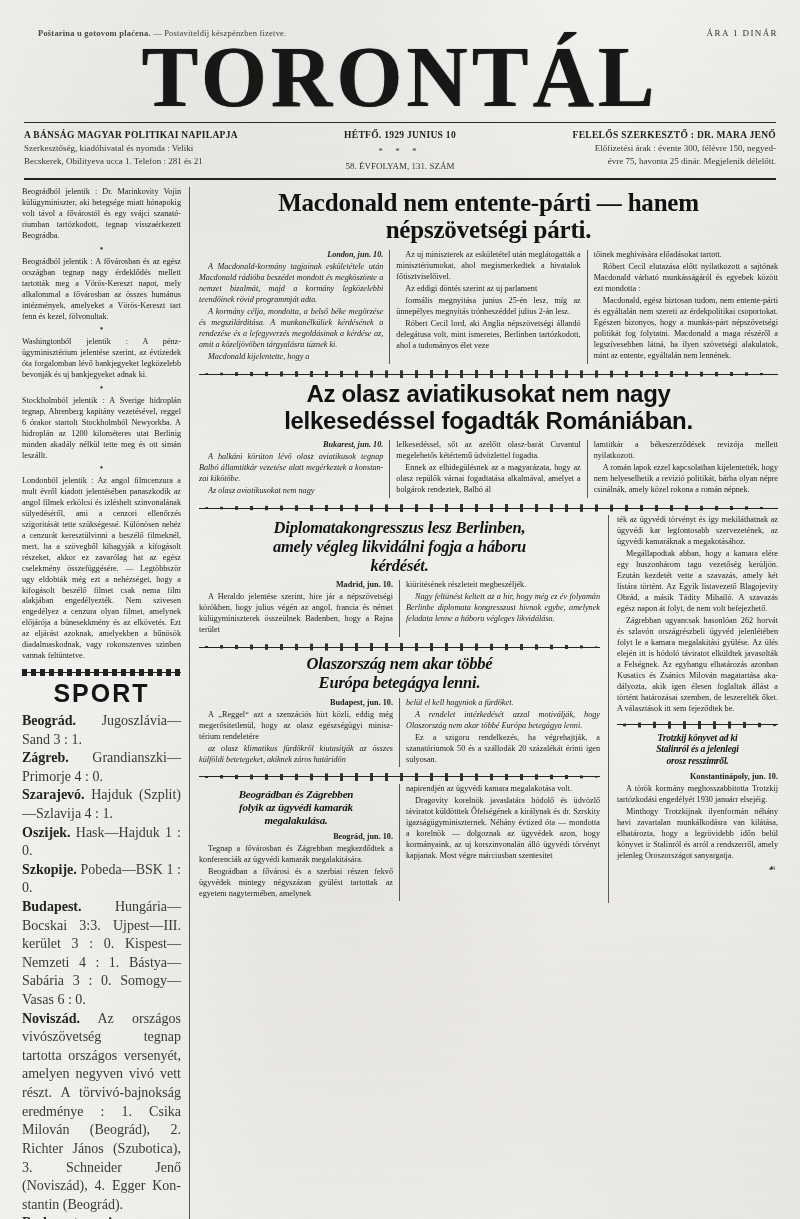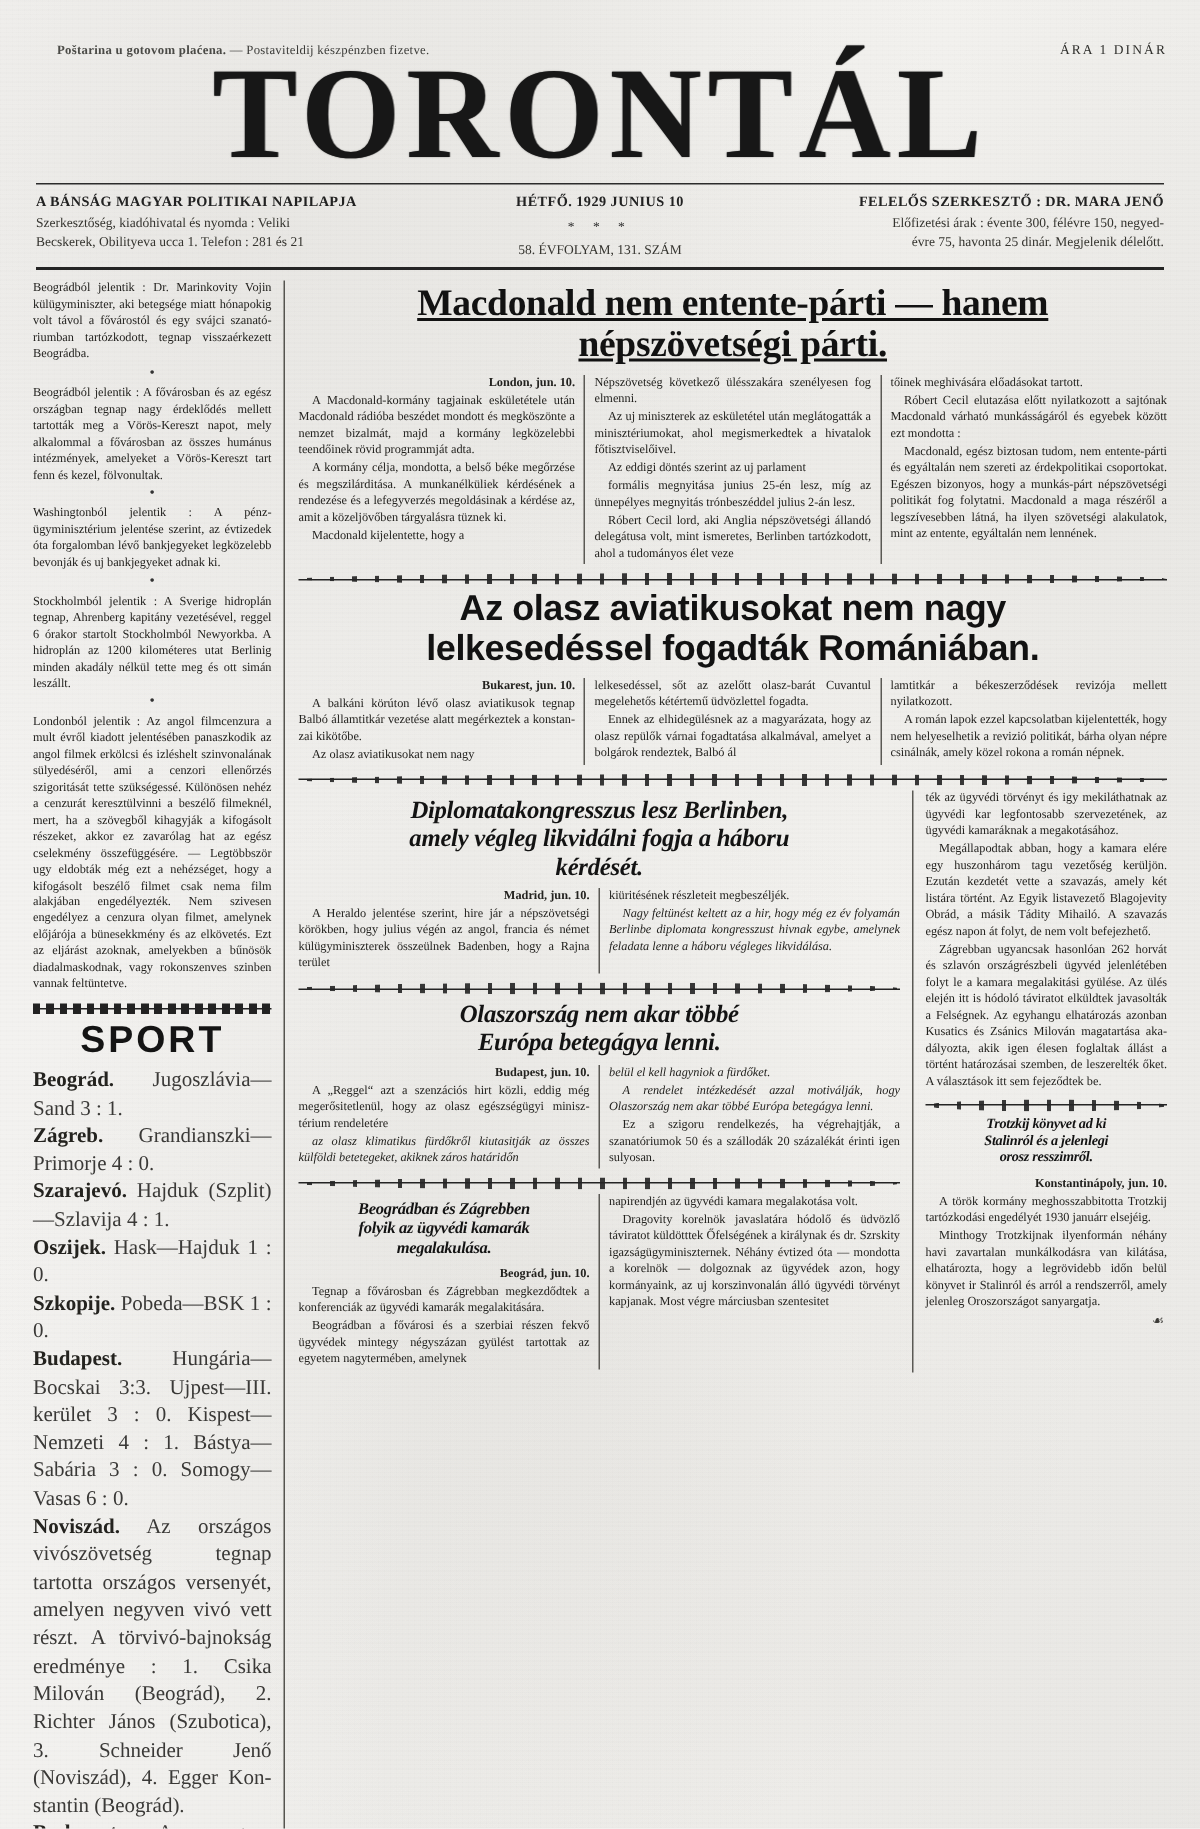--- a/index.html
+++ b/index.html
@@ -88,21 +88,20 @@
     font-weight:700;font-size:25px;letter-spacing:2px;color:#141414;margin:3px 0 4px;
   }
   .sportline{font-size:14px;line-height:1.33;color:#24231f;text-align:justify;}
   .sportline b{font-weight:700;}
 
   
   .hl1{
     text-align:center;font-weight:700;font-size:25px;line-height:1.08;
     letter-spacing:-.2px;color:#121212;margin:2px 0 7px;
     font-family:"Liberation Serif",serif;
-    text-decoration:underline;
   }
   .hl2{
     text-align:center;font-weight:700;font-size:24px;line-height:1.1;
     color:#121212;margin:2px 0 6px;font-family:"Liberation Sans",sans-serif;
     letter-spacing:-.3px;
   }
   .hl-ital{
     text-align:center;font-weight:700;font-style:italic;
     font-size:16.5px;line-height:1.14;color:#131313;margin:4px 0 5px;
     font-family:"Liberation Serif",serif;letter-spacing:-.2px;
@@ -120,21 +119,21 @@
     content:"";position:absolute;left:0;right:0;top:0;height:8px;
     background:repeating-linear-gradient(90deg, transparent 0 6px, #242424 6px 9px, transparent 9px 15px);
     -webkit-mask-image:linear-gradient(#000,#000);
     opacity:.9;
     border-radius:50%;
   }
 
   .artcols{display:flex;}
   .artcol{flex:1;padding:0 6px;box-sizing:border-box;}
   .artcol + .artcol{border-left:1px solid #5a5954;}
-  .artcol:first-child{padding-left:0;}
+  .artcol:first-child{padding-left:0;font-style:italic;}
   .artcol:last-child{padding-right:0;}
   .body{font-size:8.2px;line-height:1.34;text-align:justify;color:#23221f;}
   .body p{margin:0 0 1px;text-indent:9px;}
   .body p.noind{text-indent:0;}
   .dateline{font-weight:700;text-align:right;display:block;margin-bottom:1px;}
   .dateline .city{font-weight:700;}
   .b{font-weight:400;}
   .i{font-style:italic;}
 
   
@@ -258,21 +257,20 @@
                 <span class="city">London,</span>
                 <span>jun. 10.</span>
               </div>
               <p>A Macdonald-kormány tagjainak eskületétele után Macdonald rádió­ba beszédet mondott és megkö­szönte a nemzet bizalmát, majd a kormány legközelebbi teendőinek rövid programmját adta.</p>
               <p>A kormány célja, mondotta, a bel­ső béke megőrzése és megszilárditá­sa. A munkanélküliek kérdésének a rendezése és a lefegyverzés megol­dásinak a kérdése az, amit a közel­jövőben tárgyalásra tüznek ki.</p>
               <p>Macdonald kijelentette, hogy a</p>
             </div>
           </div>
           <div class="artcol">
             <div class="body">
-              <p class="noind">Népszövetség következő ülésszaká­ra szenélyesen fog elmenni.</p>
               <p>Az uj miniszterek az eskületétel után meglátogatták a minisztériu­mokat, ahol megismerkedtek a hiva­talok főtisztviselőivel.</p>
               <p>Az eddigi döntés szerint az uj parlament</p>
               <p class="b">formális megnyitása junius 25-én lesz, míg az ünnepélyes megnyi­tás trónbeszéddel julius 2-án lesz.</p>
               <p>Róbert Cecil lord, aki Anglia nép­szövetségi állandó delegátusa volt, mint ismeretes, Berlinben tartózko­dott, ahol a tudományos élet veze­</p>
             </div>
           </div>
           <div class="artcol">
             <div class="body">
               <p class="noind">tőinek meghivására előadásokat tar­tott.</p>
               <p>Róbert Cecil elutazása előtt nyi­latkozott a sajtónak Macdonald vár­ható munkásságáról és egyebek kö­zött ezt mondotta :</p>

